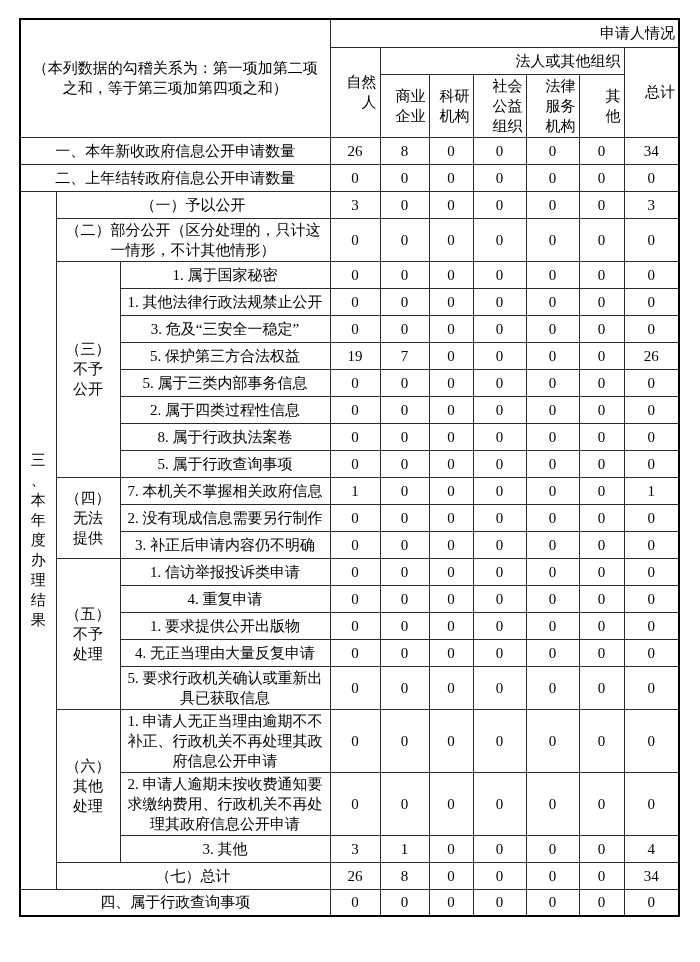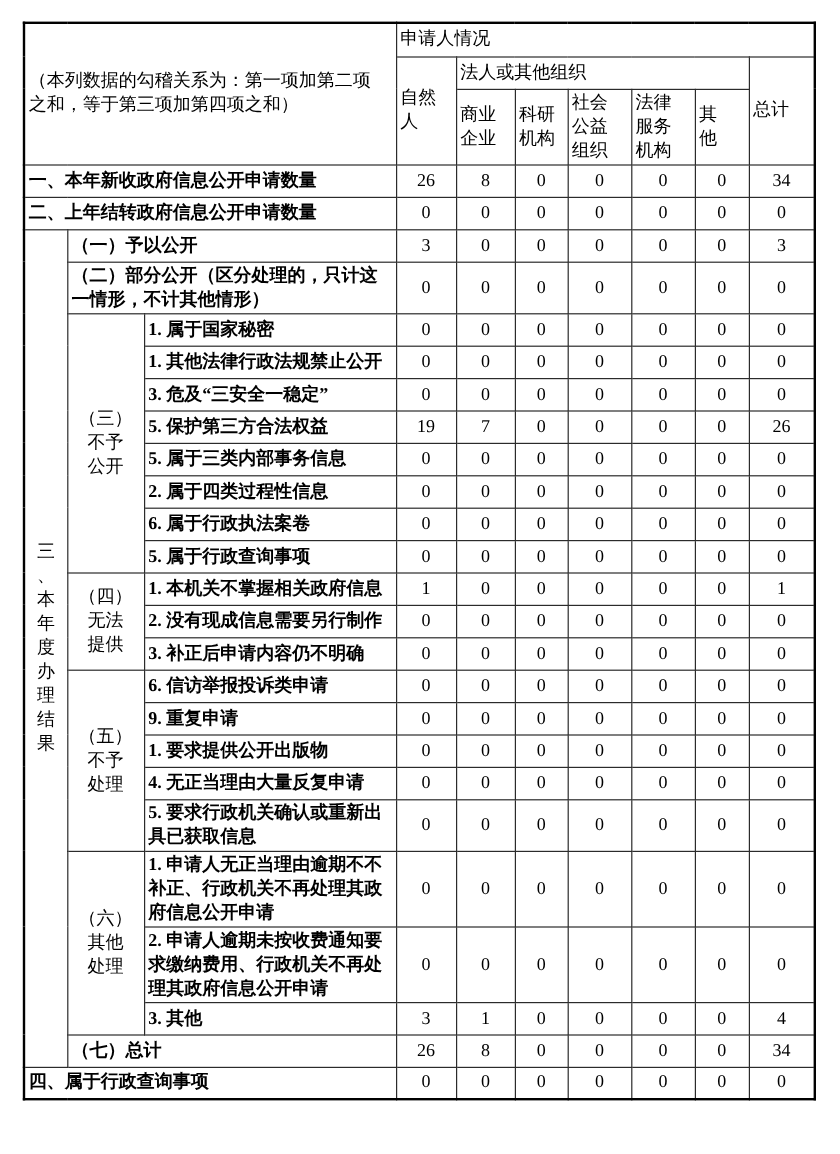--- a/index.html
+++ b/index.html
@@ -11,28 +11,28 @@
   table.rpt{
     border-collapse:collapse;table-layout:fixed;width:659px;
     border:2px solid #000;
   }
   table.rpt td{
     border:1px solid #2b2b2b;box-sizing:border-box;
     font-size:15px;line-height:20px;height:27px;
     vertical-align:middle;padding:1px 3px;
     white-space:pre-line;overflow:hidden;color:#000;
   }
-  td.note{line-height:22px;padding:2px 6px;}
-  td.hc{text-align:left;}
+  td.note{text-align:center;line-height:22px;padding:2px 6px;}
+  td.hc{text-align:right;}
   tr.hr1 td{height:28px;}
   tr.hr2 td{height:27px;}
   tr.hr3 td{height:60px;}
   td.sec{text-align:center;line-height:21px;padding:2px 0;}
   td.grp{text-align:center;padding:2px 1px;}
-  td.lbl{text-align:left;padding-left:10px;font-weight:bold;}
+  td.lbl{text-align:center;padding-left:10px;}
   td.l2{padding-left:9px;}
   td.l3{padding-left:7px;}
   td.num{text-align:center;white-space:nowrap;padding:1px 2px;}
 </style>
 </head>
 <body>
 
 <div class="page">
 <table class="rpt">
   <colgroup>
@@ -186,21 +186,21 @@
     <td class="lbl l3">2. 属于四类过程性信息</td>
     <td class="num">0</td>
           <td class="num">0</td>
           <td class="num">0</td>
           <td class="num">0</td>
           <td class="num">0</td>
           <td class="num">0</td>
           <td class="num">0</td>
   </tr>
   <tr>
-    <td class="lbl l3">6. 属于行政执法案卷</td>
+    <td class="lbl l3">8. 属于行政执法案卷</td>
     <td class="num">0</td>
           <td class="num">0</td>
           <td class="num">0</td>
           <td class="num">0</td>
           <td class="num">0</td>
           <td class="num">0</td>
           <td class="num">0</td>
   </tr>
   <tr>
     <td class="lbl l3">5. 属于行政查询事项</td>
@@ -210,21 +210,21 @@
           <td class="num">0</td>
           <td class="num">0</td>
           <td class="num">0</td>
           <td class="num">0</td>
   </tr>
 
   <tr>
     <td class="grp" rowspan="3">（四）
 无法
 提供</td>
-    <td class="lbl l3">1. 本机关不掌握相关政府信息</td>
+    <td class="lbl l3">7. 本机关不掌握相关政府信息</td>
     <td class="num">1</td>
           <td class="num">0</td>
           <td class="num">0</td>
           <td class="num">0</td>
           <td class="num">0</td>
           <td class="num">0</td>
           <td class="num">1</td>
   </tr>
   <tr>
     <td class="lbl l3">2. 没有现成信息需要另行制作</td>
@@ -244,31 +244,31 @@
           <td class="num">0</td>
           <td class="num">0</td>
           <td class="num">0</td>
           <td class="num">0</td>
   </tr>
 
   <tr>
     <td class="grp" rowspan="5">（五）
 不予
 处理</td>
-    <td class="lbl l3">6. 信访举报投诉类申请</td>
-    <td class="num">0</td>
-          <td class="num">0</td>
-          <td class="num">0</td>
-          <td class="num">0</td>
-          <td class="num">0</td>
-          <td class="num">0</td>
-          <td class="num">0</td>
-  </tr>
-  <tr>
-    <td class="lbl l3">9. 重复申请</td>
+    <td class="lbl l3">1. 信访举报投诉类申请</td>
+    <td class="num">0</td>
+          <td class="num">0</td>
+          <td class="num">0</td>
+          <td class="num">0</td>
+          <td class="num">0</td>
+          <td class="num">0</td>
+          <td class="num">0</td>
+  </tr>
+  <tr>
+    <td class="lbl l3">4. 重复申请</td>
     <td class="num">0</td>
           <td class="num">0</td>
           <td class="num">0</td>
           <td class="num">0</td>
           <td class="num">0</td>
           <td class="num">0</td>
           <td class="num">0</td>
   </tr>
   <tr>
     <td class="lbl l3">1. 要求提供公开出版物</td>

